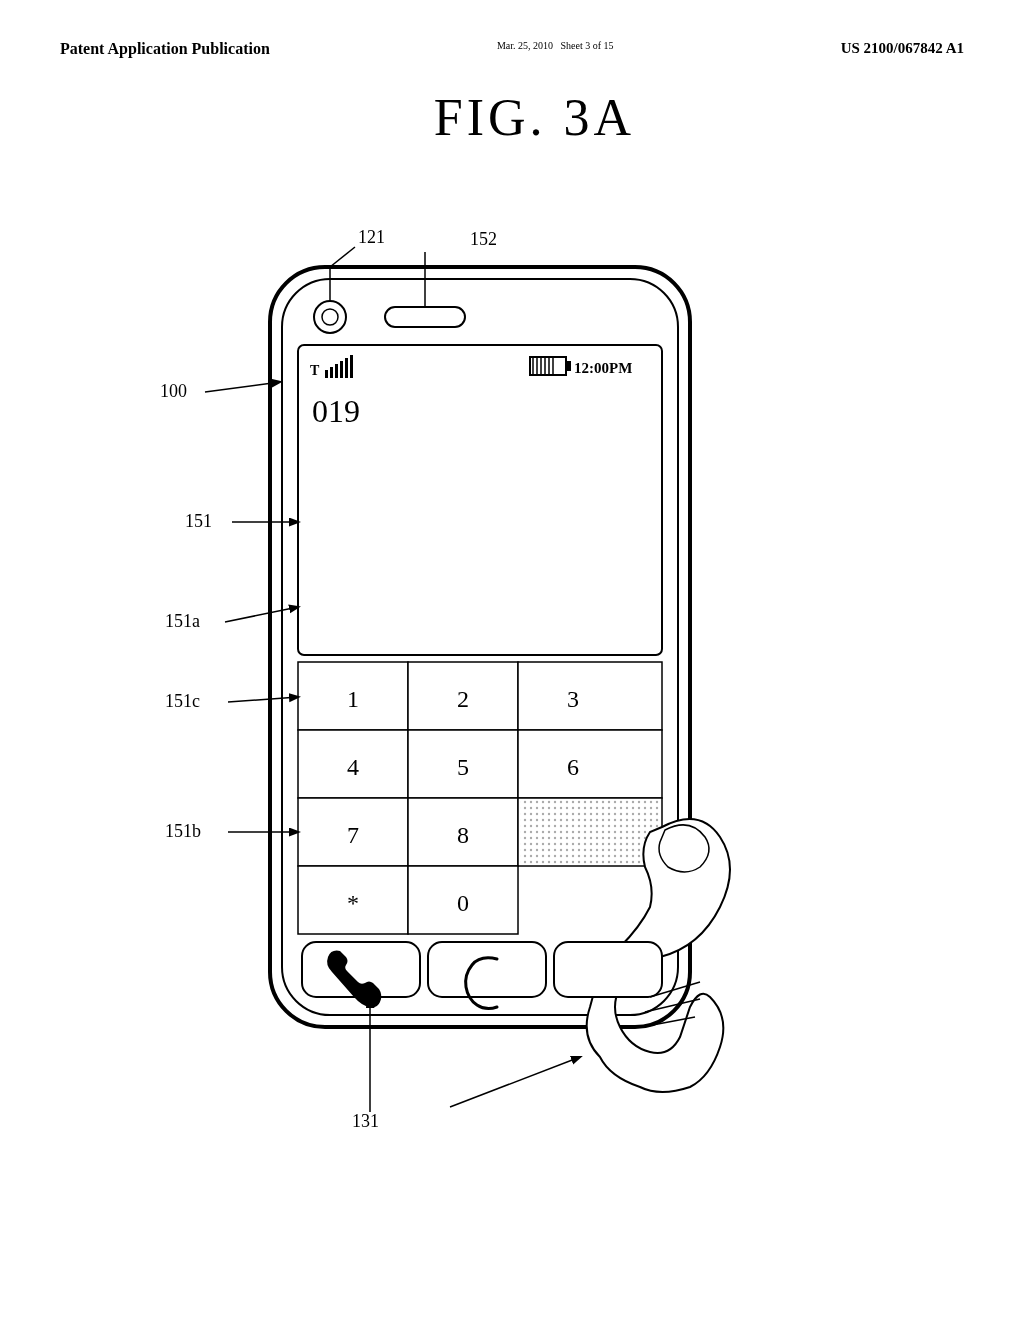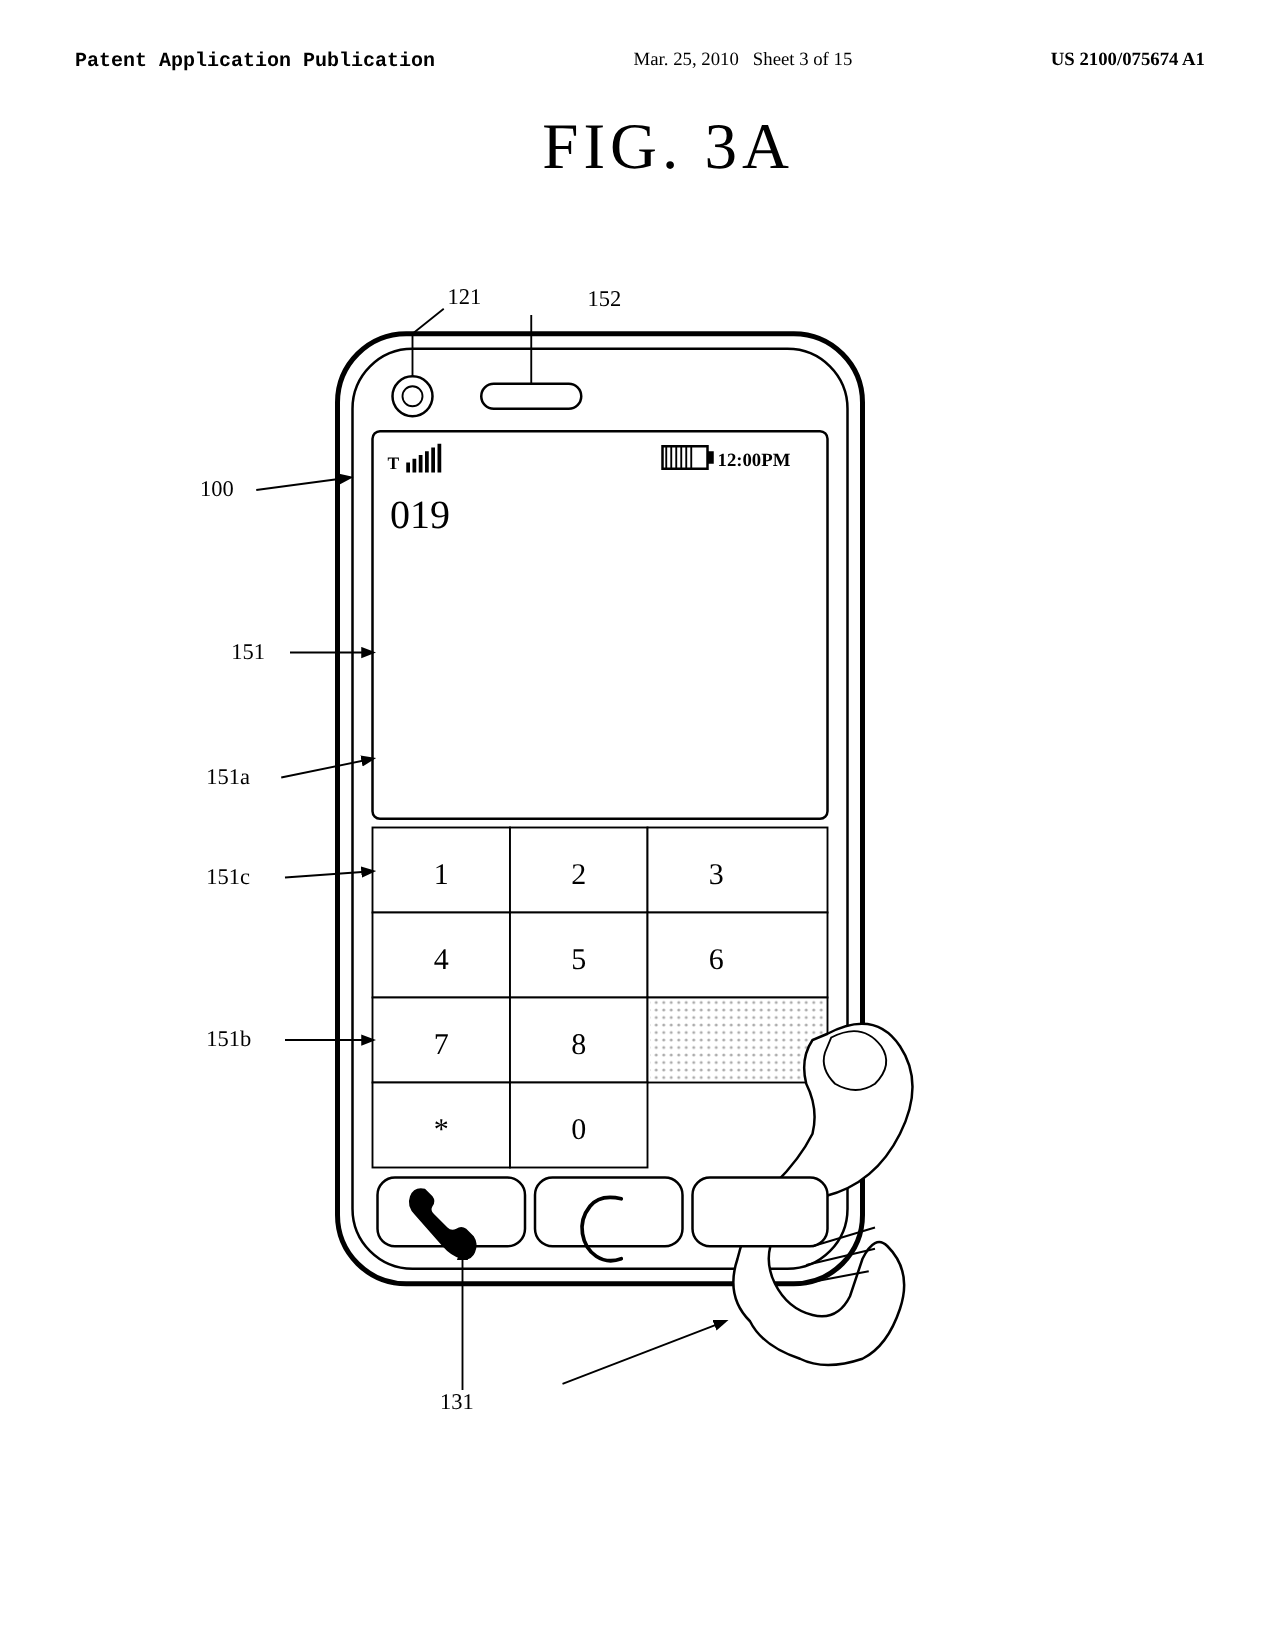--- a/index.html
+++ b/index.html
@@ -47,26 +47,26 @@
       top: 0;
       left: 0;
       width: 100%;
       height: 100%;
     }
   </style>
 </head>
 <body>
 
 <div class="header">
-  <div style="font-weight:bold; font-size:16px;font-family:Liberation Mono, monospace;">Patent Application Publication</div>
-  <div style="font-size:15px; text-align:center;">
+  <div style="font-weight:bold; font-size:16px;">Patent Application Publication</div>
+  <div style="font-size:10px; text-align:center;">
     <span>Mar. 25, 2010</span>&nbsp;&nbsp;
     <span>Sheet 3 of 15</span>
   </div>
-  <div style="font-size:15px; font-weight:bold;">US 2100/075674 A1</div>
+  <div style="font-size:15px; font-weight:bold;">US 2100/067842 A1</div>
 </div>
 
 <div class="figure-title">FIG. 3A</div>
 
 <div class="diagram-area">
   <svg class="diagram-svg" viewBox="0 0 1024 1050" xmlns="http://www.w3.org/2000/svg">
 
     <rect x="270" y="80" width="420" height="760" rx="55" ry="55" fill="white" stroke="black" stroke-width="4"></rect>
 
     <rect x="282" y="92" width="396" height="736" rx="48" ry="48" fill="white" stroke="black" stroke-width="2"></rect>

